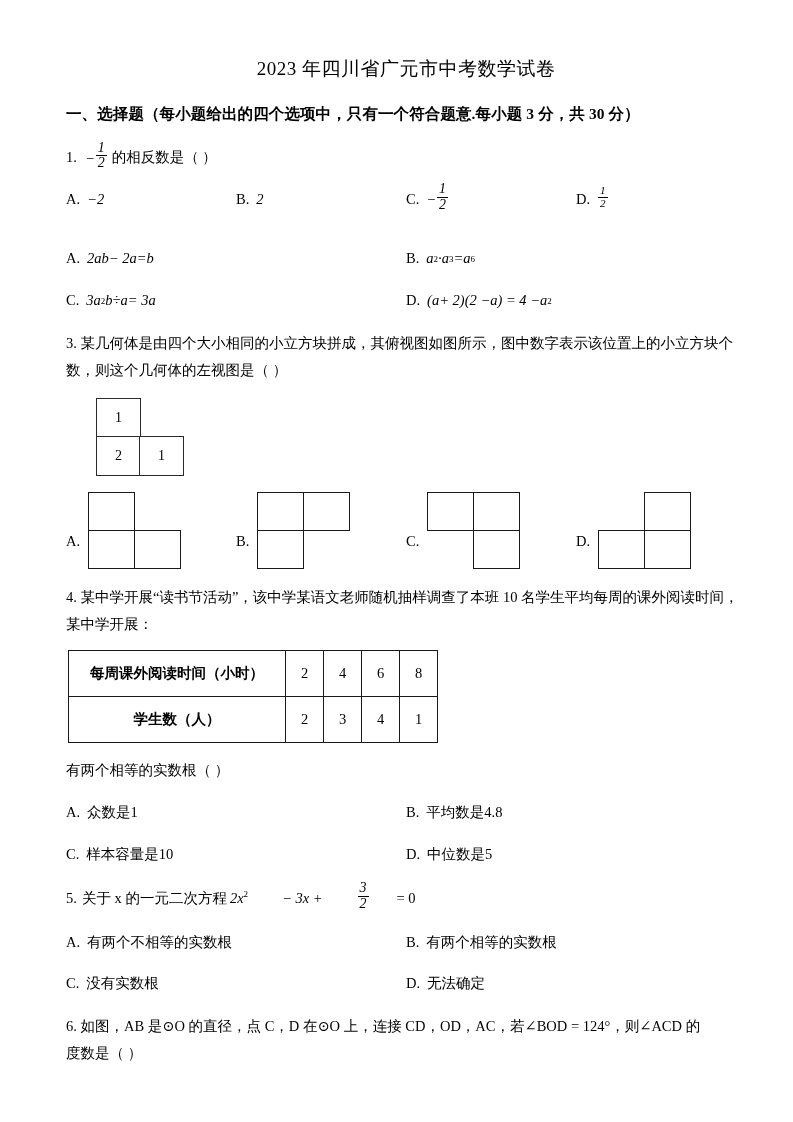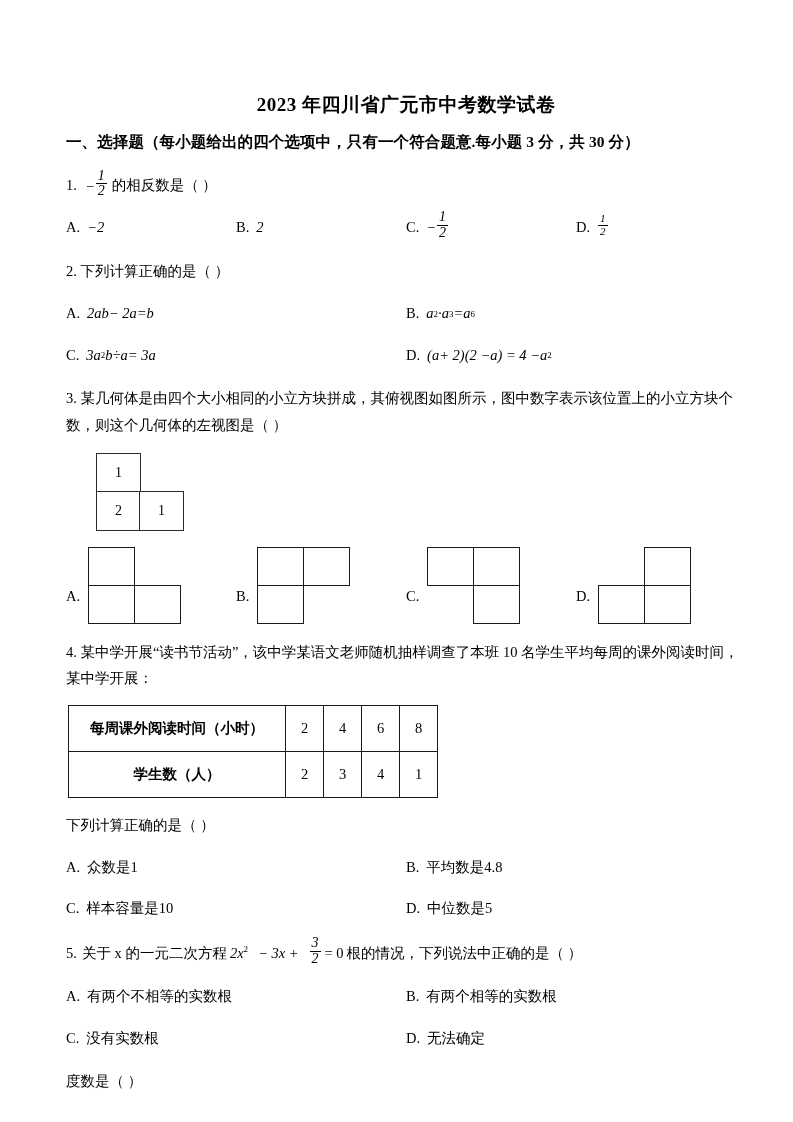--- a/index.html
+++ b/index.html
@@ -24,33 +24,33 @@
   .content {
     position: absolute;
     left: 66px;
     top: 0;
     width: 680px;
   }
 
   
   .doc-title {
     text-align: center;
-    font-weight: bold;
+    font-weight: normal;
     font-size: 19px;
     letter-spacing: 0.5px;
-    margin-top: 92px;
+    margin-top: 56px;
     margin-bottom: 0;
     font-family: "Liberation Serif", "DejaVu Serif", serif;
   }
 
   
   .section-heading {
     font-weight: bold;
     font-size: 15.5px;
-    margin-top: 14px;
+    margin-top: 22px;
     letter-spacing: 0.1px;
   }
 
   
   .question {
     font-size: 14.5px;
     line-height: 1.85;
     margin-top: 16px;
   }
   .qtext {
@@ -275,24 +275,20 @@
             <span class="frac frac-sm">
               <span class="num math">1</span>
               <span class="den math">2</span>
             </span>
           </span>
         </div>
       </div>
     </div>
 
     <div class="question">
-      <div class="qtext">
-        <span>2.</span>
-        <span>下列计算正确的是（      ）</span>
-      </div>
 
       <div class="opts-2">
         <div class="opt">
           <span class="opt-label">A.</span>
           <span class="opt-body math">2<span class="math">ab</span> − 2<span class="math">a</span> = <span class="math">b</span></span>
         </div>
         <div class="opt">
           <span class="opt-label">B.</span>
           <span class="opt-body math"><span class="math">a</span><sup class="expn">2</sup> · <span class="math">a</span><sup class="expn">3</sup> = <span class="math">a</span><sup class="expn">6</sup></span>
         </div>
@@ -375,21 +371,21 @@
           <tr>
             <td class="rowhead">学生数（人）</td>
             <td class="val">2</td>
             <td class="val">3</td>
             <td class="val">4</td>
             <td class="val">1</td>
           </tr>
         </tbody>
       </table>
 
-      <div class="sub-prompt">下列计算正确的是（      ）</div>
+      <div class="sub-prompt">有两个相等的实数根（      ）</div>
 
       <div class="opts-2">
         <div class="opt">
           <span class="opt-label">A.</span>
           <span class="opt-body">众数是1</span>
         </div>
         <div class="opt">
           <span class="opt-label">B.</span>
           <span class="opt-body">平均数是4.8</span>
         </div>
@@ -401,30 +397,29 @@
           <span class="opt-label">D.</span>
           <span class="opt-body">中位数是5</span>
         </div>
       </div>
     </div>
 
     <div class="question">
       <div class="qtext" style="display:flex;align-items:center;">
         <span>5.</span>
         <span style="margin-left:5px;font-family:Liberation Serif, serif;">关于 x 的一元二次方程</span>
-        <span class="math" style="display:inline-flex;align-items:center;margin:0 3px;">
+        <span class="math" style="display:inline-flex;align-items:center;margin:0 3px;gap:24px;">
           <span>2<span class="math">x</span><sup class="expn">2</sup></span>
           <span style="margin:0 10px;">− 3<span class="math">x</span> +</span>
           <span class="frac">
             <span class="num">3</span>
             <span class="den">2</span>
           </span>
           <span style="margin-left:3px;" class="mathup">= 0</span>
         </span>
-        <span>根的情况，下列说法中正确的是（      ）</span>
       </div>
 
       <div class="opts-2">
         <div class="opt">
           <span class="opt-label">A.</span>
           <span class="opt-body">有两个不相等的实数根</span>
         </div>
         <div class="opt">
           <span class="opt-label">B.</span>
           <span class="opt-body">有两个相等的实数根</span>
@@ -434,17 +429,21 @@
           <span class="opt-body">没有实数根</span>
         </div>
         <div class="opt">
           <span class="opt-label">D.</span>
           <span class="opt-body">无法确定</span>
         </div>
       </div>
     </div>
 
     <div class="question">
+      <div class="qtext">
+        <span>6.</span>
+        <span>如图，AB 是⊙O 的直径，点 C，D 在⊙O 上，连接 CD，OD，AC，若∠BOD = 124°，则∠ACD 的</span>
+      </div>
       <div class="qtext">度数是（      ）</div>
     </div>
 
   </div>
 </div>
 
 </body></html>

